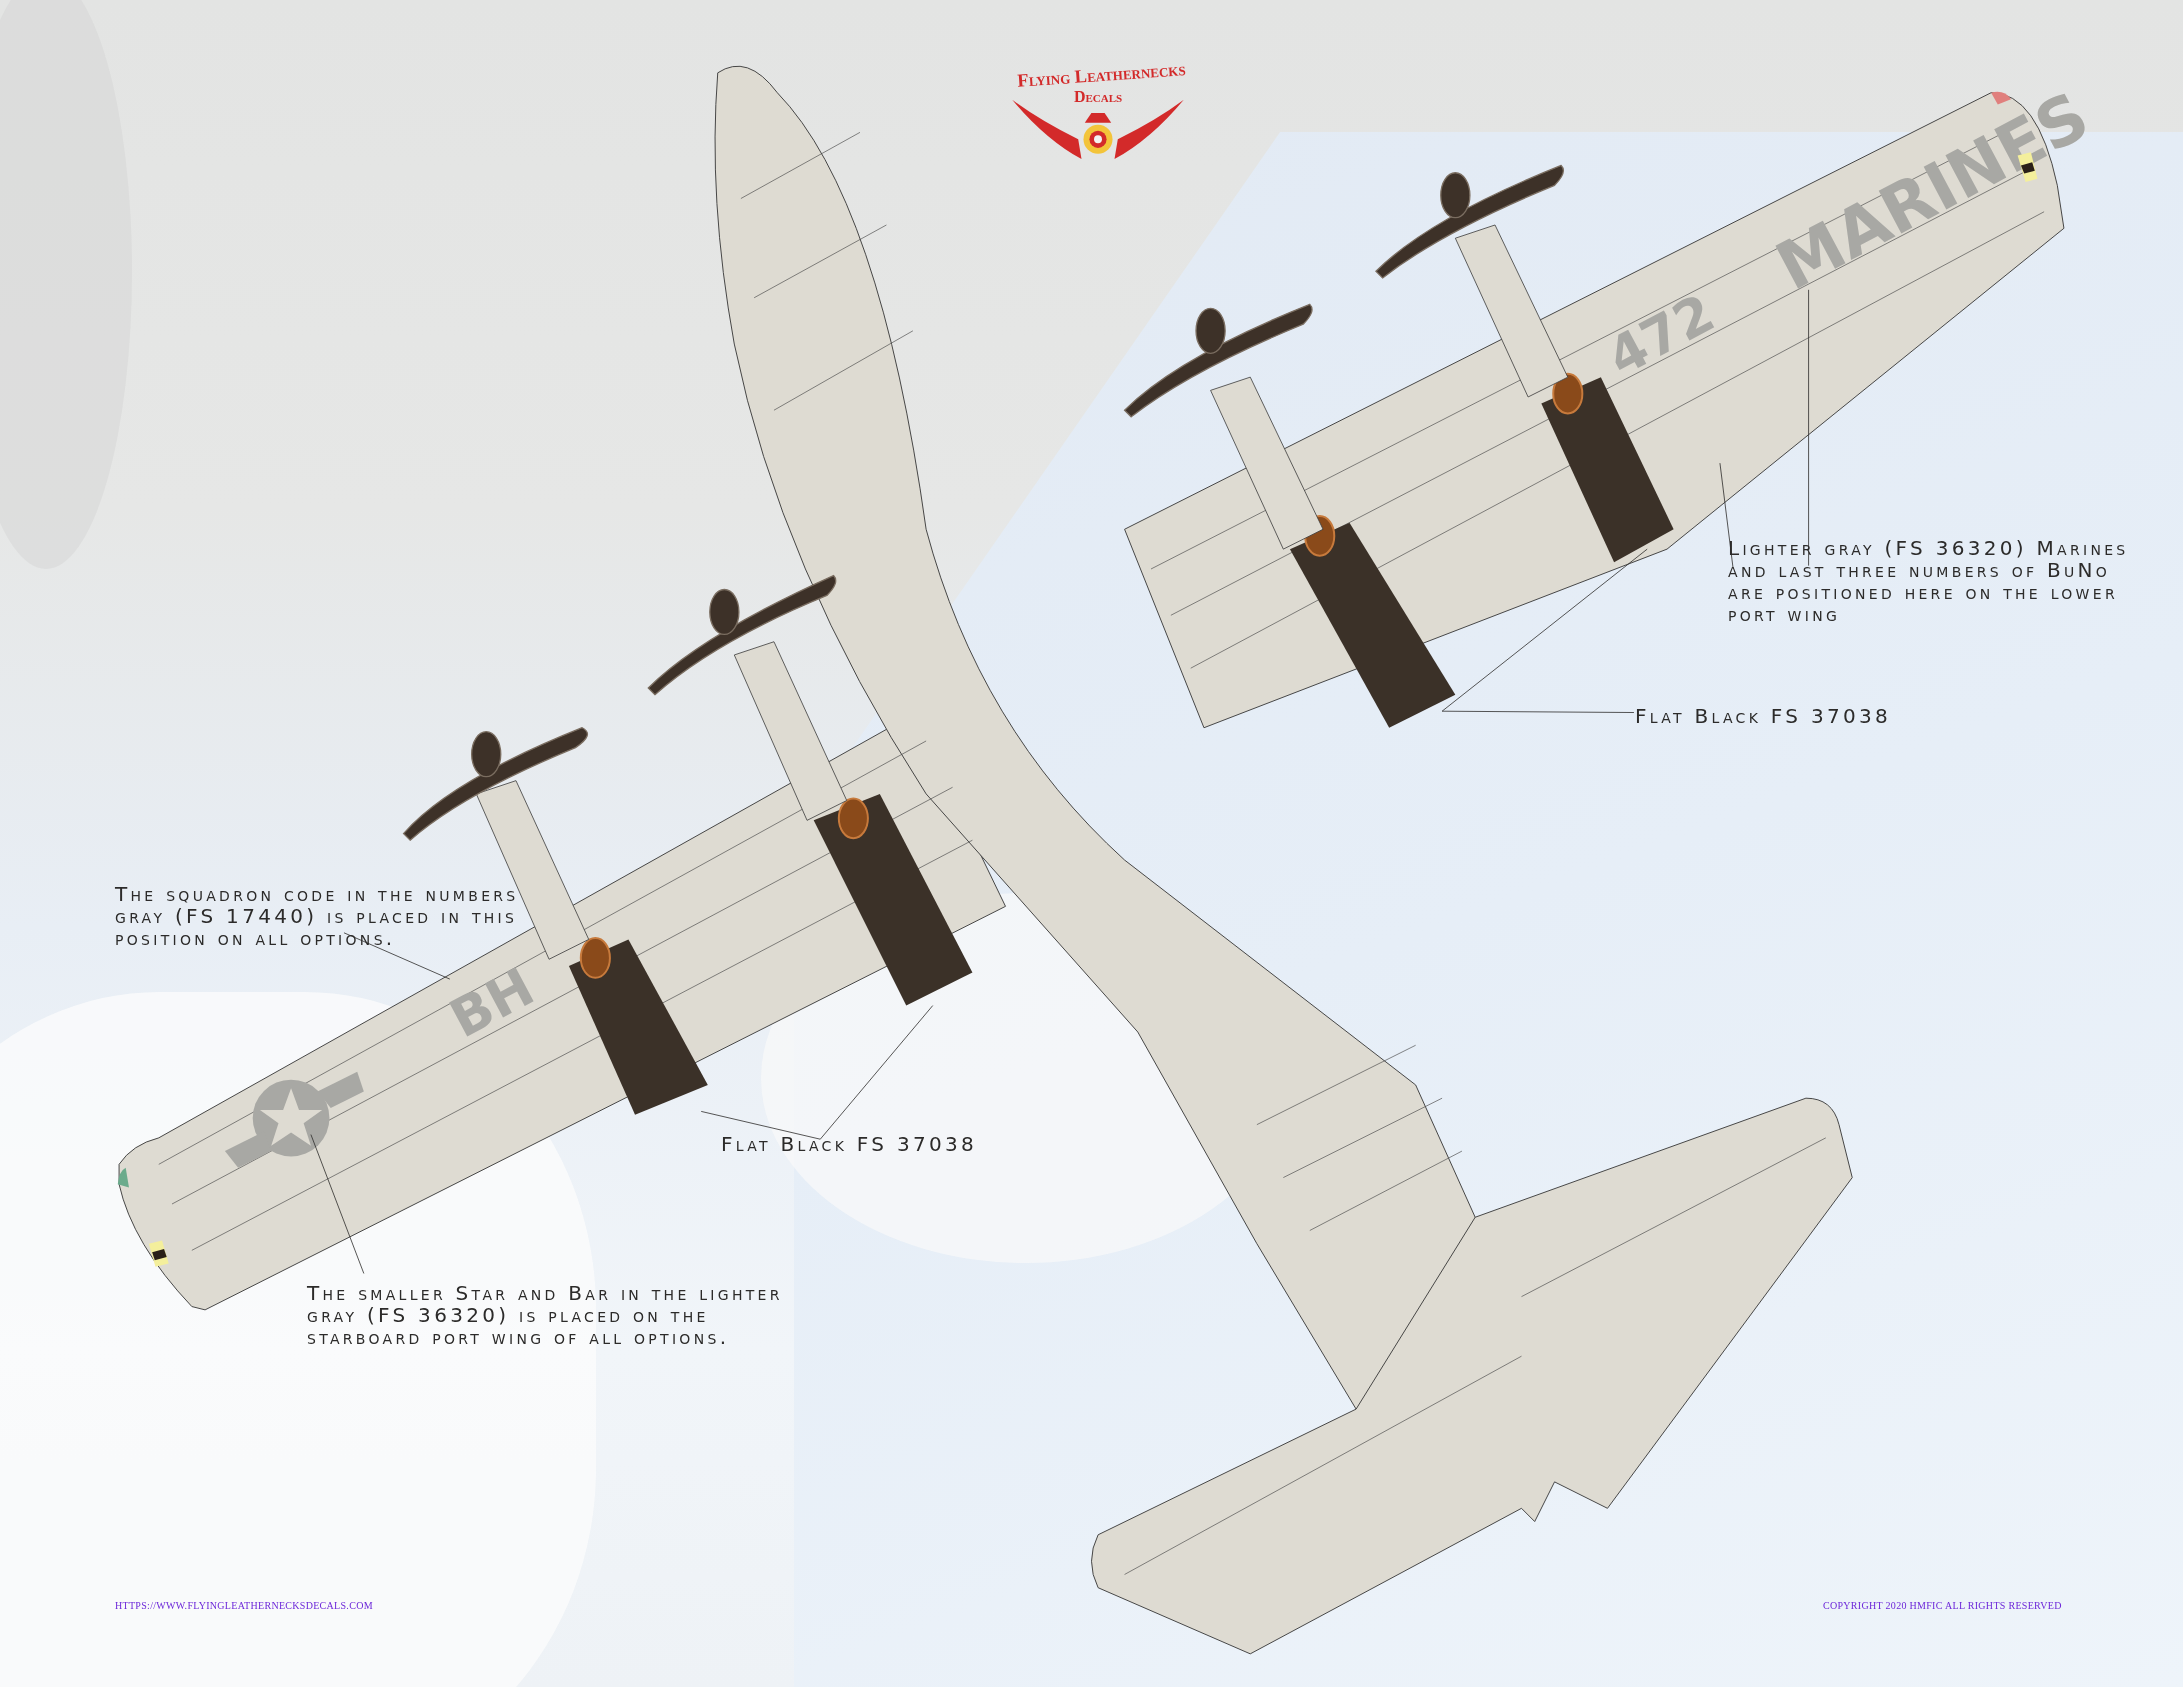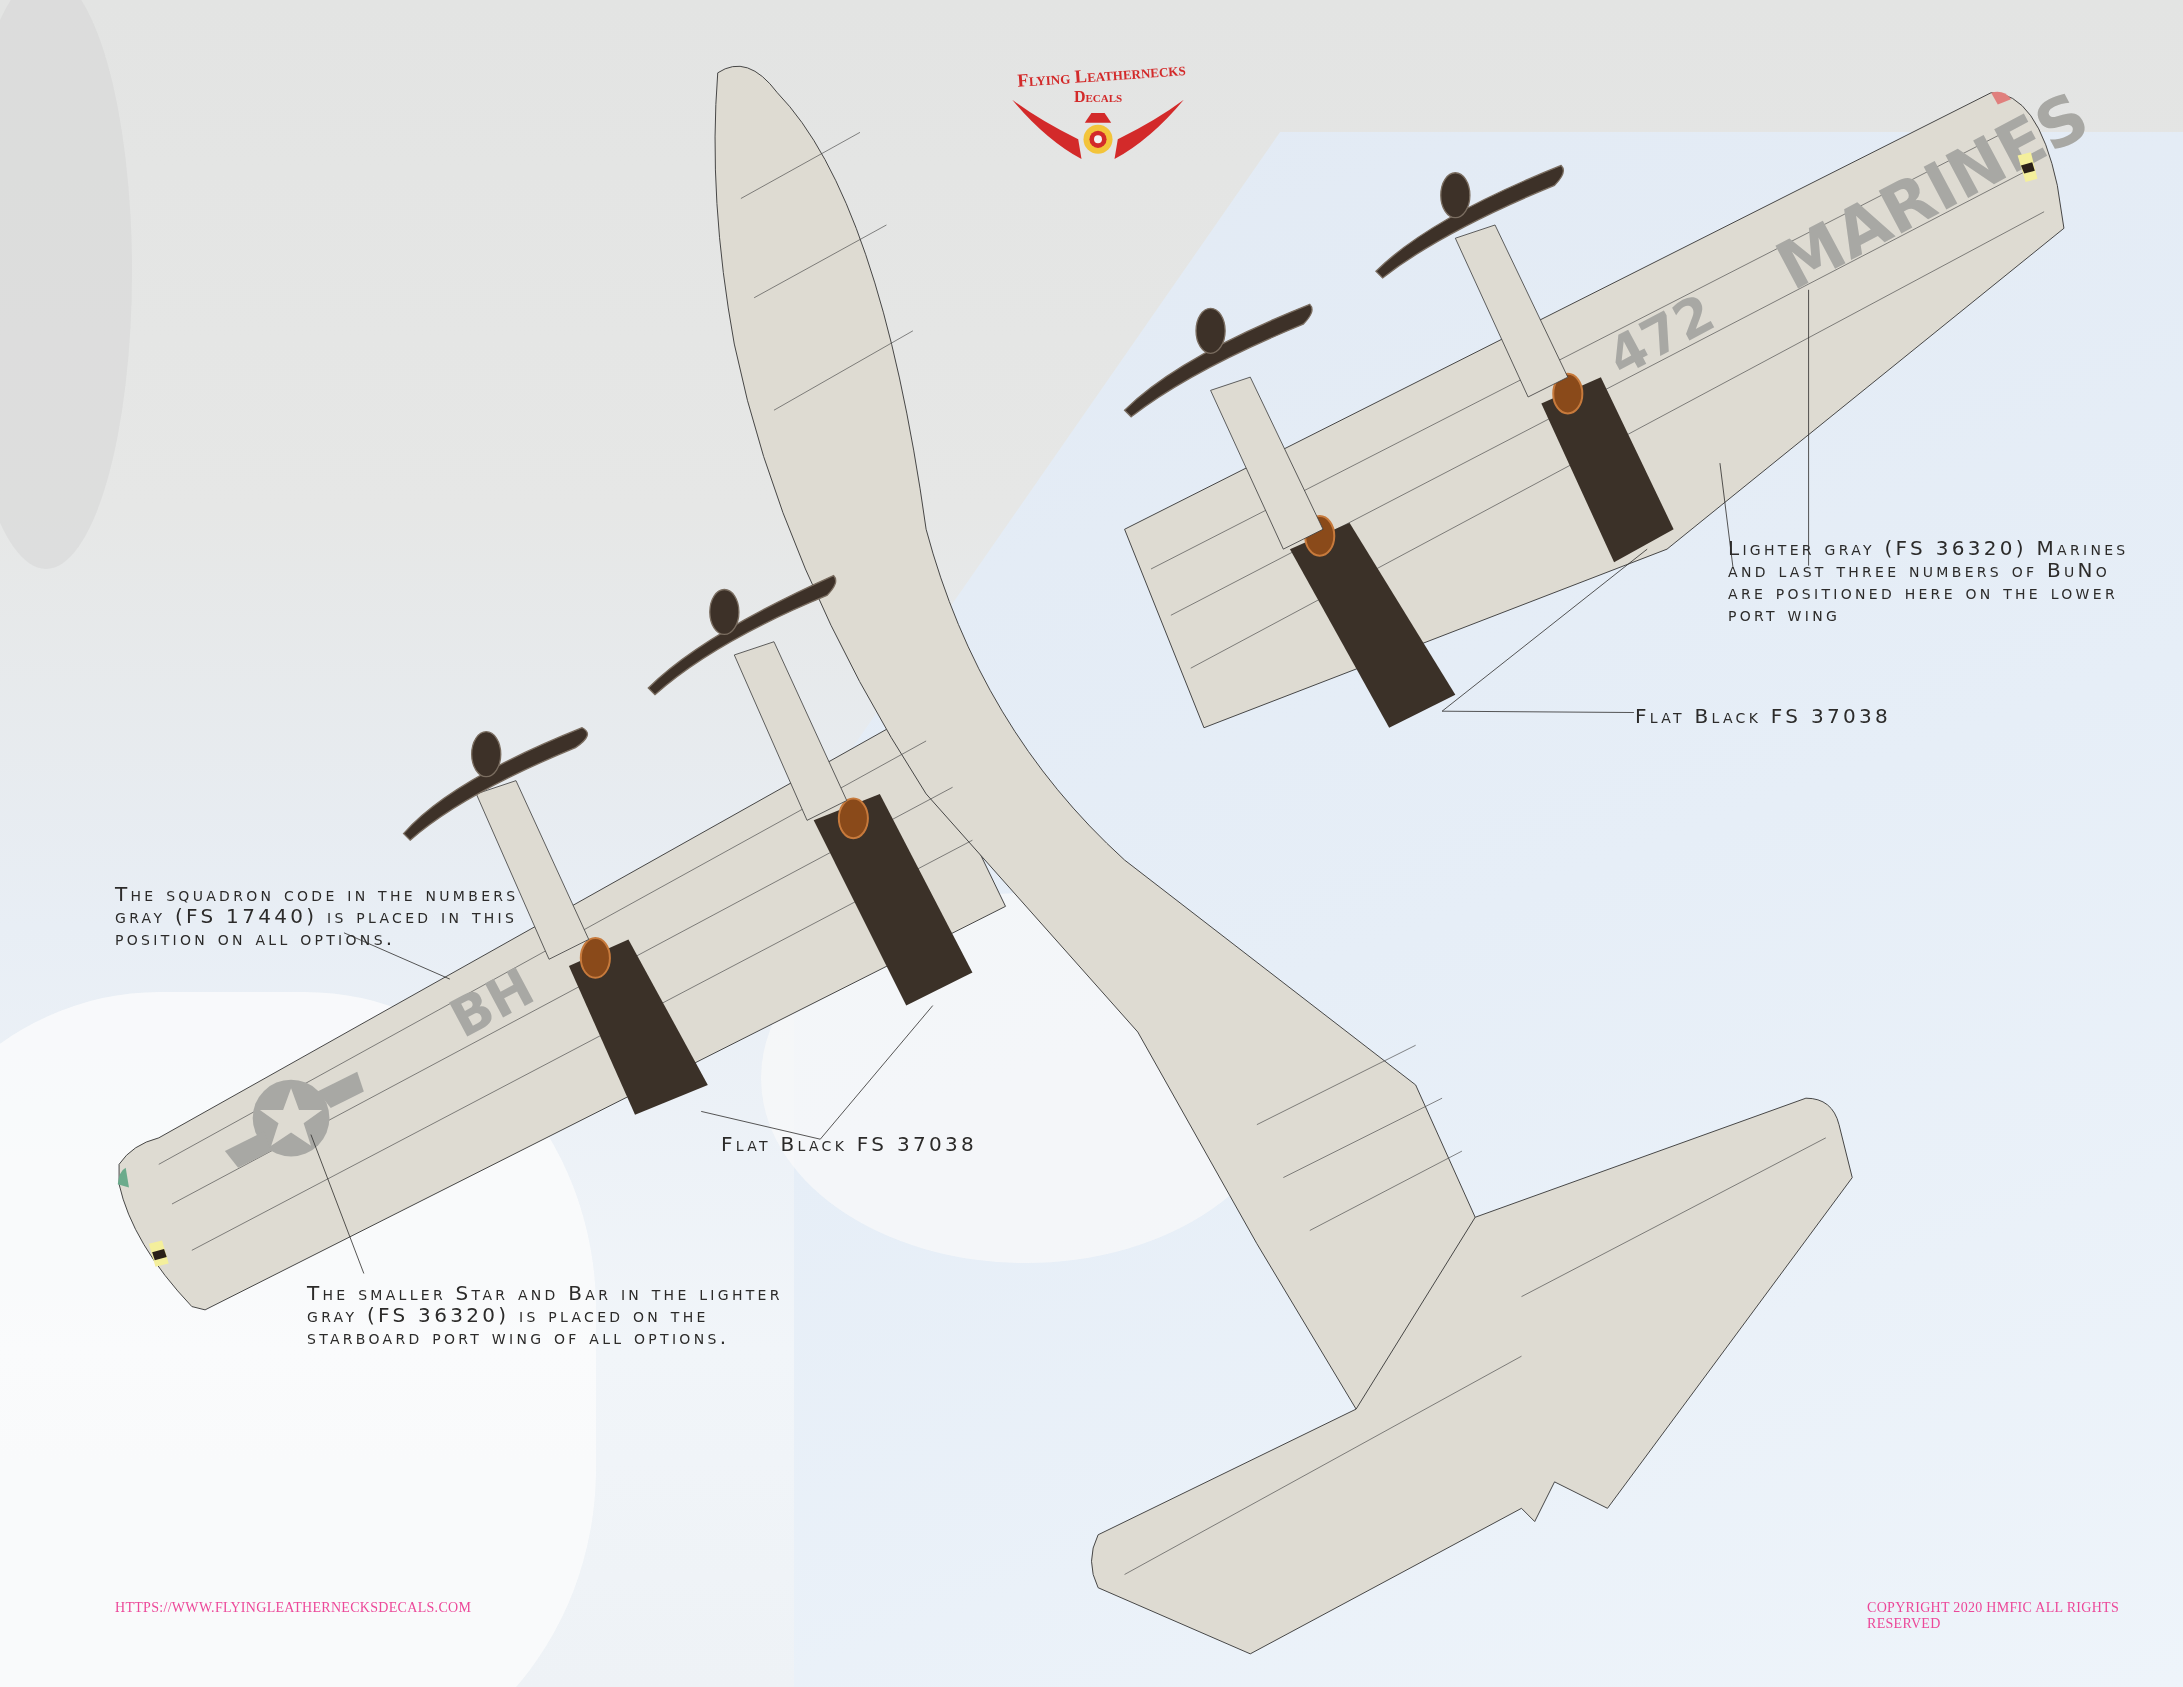--- a/index.html
+++ b/index.html
@@ -9,21 +9,21 @@
   .bg-layer{position:absolute;inset:0;}
   .sky{position:absolute;left:794px;top:132px;width:1389px;height:1555px;
     background:linear-gradient(160deg,#e2eaf4 0%,#e6eef7 50%,#eef4fa 100%);
     clip-path:polygon(35% 0,100% 0,100% 100%,0 100%,0 45%);}
   .ghost{position:absolute;border-radius:50%;background:rgba(255,255,255,.55);}
   .plane{position:absolute;left:0;top:0;width:2183px;height:1687px;}
   .note{position:absolute;color:#2c2b2a;font-variant:small-caps;letter-spacing:3.3px;
     font-size:20px;line-height:22px;font-family:"DejaVu Sans","Liberation Sans",sans-serif;}
   .note span{display:block;white-space:nowrap;}
   .footer{position:absolute;font-family:"Liberation Serif","DejaVu Serif",serif;
-    font-size:14px;color:#ec4899;letter-spacing:0.3px;}
+    font-size:10px;color:#6d28d9;letter-spacing:0.3px;}
   .logo{position:absolute;left:999px;top:60px;width:198px;height:119px;}
   .logo-text{position:absolute;font-family:"Liberation Serif","DejaVu Serif",serif;
     color:#d32a2a;font-weight:bold;font-variant:small-caps;}
 </style>
 </head>
 <body>
 
 <div class="bg-layer">
   <div class="sky"></div>
   <div class="ghost" style="left:-40px;top:-26.5px;width:172px;height:595px;background:rgba(210,210,210,.45);"></div>
@@ -157,14 +157,14 @@
   <span>Flat Black FS 37038</span>
 </div>
 
 <div class="note" style="left:307px;top:1282px;">
   <span>The smaller Star and Bar in the lighter</span>
   <span>gray (FS 36320) is placed on the</span>
   <span>starboard port wing of all options.</span>
 </div>
 
 <div class="footer" style="left:115px;top:1600px;">HTTPS://WWW.FLYINGLEATHERNECKSDECALS.COM</div>
-<div class="footer" style="left:1823px;top:1600px;margin-left:44px;">COPYRIGHT 2020 HMFIC ALL RIGHTS RESERVED</div>
+<div class="footer" style="left:1823px;top:1600px;">COPYRIGHT 2020 HMFIC ALL RIGHTS RESERVED</div>
 
 
 </body></html>

